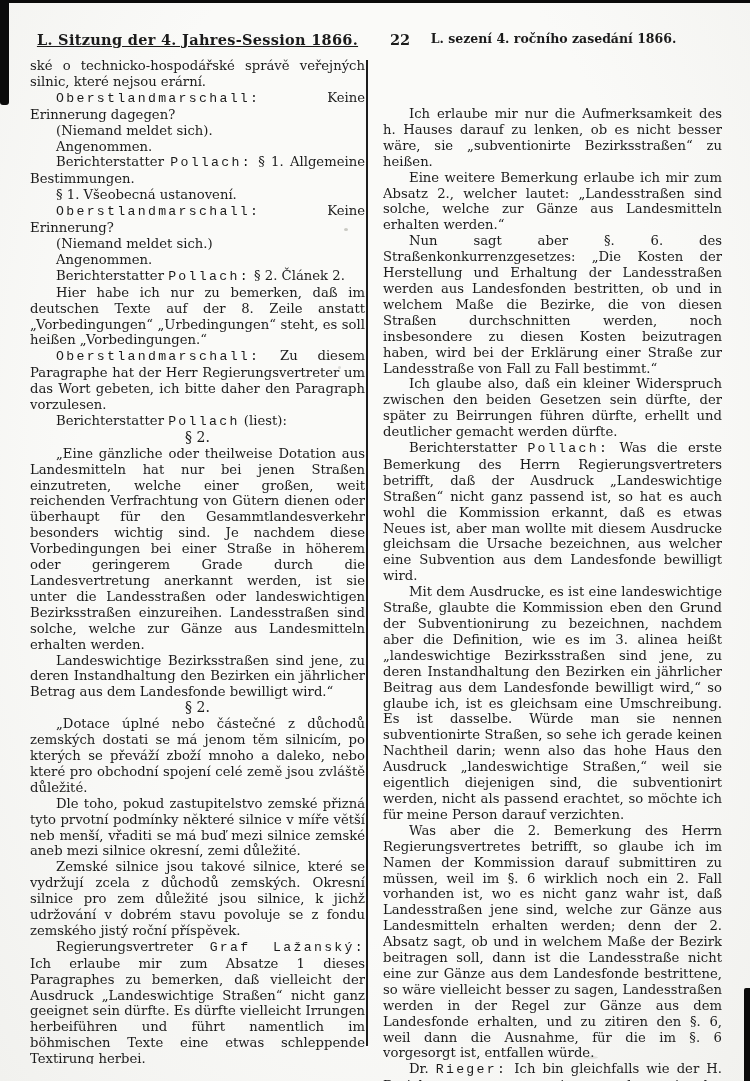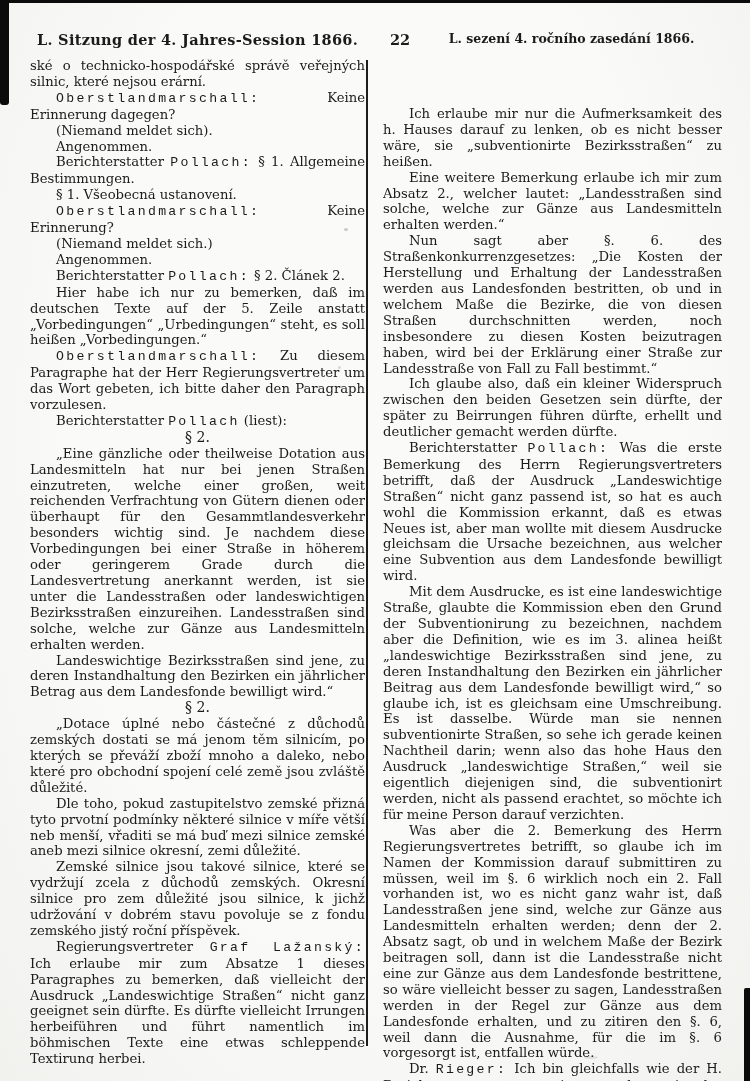--- a/index.html
+++ b/index.html
@@ -9,23 +9,23 @@
     font-family:"DejaVu Serif","Liberation Serif",serif;
     color:#1b1b1b;
   }
   .scan-bar{position:absolute;background:#0b0b0b;}
   #top-rule{top:0;left:0;width:750px;height:3px;}
   #left-bar{top:0;left:0;width:9px;height:105px;border-radius:0 0 3px 3px;}
   #right-bar{top:988px;right:0;width:6px;height:93px;border-radius:2px 0 0 0;}
   #divider{position:absolute;top:60px;left:366px;width:2px;height:986px;background:#1d1d1d;}
 
   .hdr{position:absolute;top:31px;font-weight:bold;white-space:nowrap;}
-  #hdr-left{left:30px;width:335px;text-align:center;font-size:14.5px;letter-spacing:.3px;}
+  #hdr-left{left:30px;width:335px;text-align:center;font-size:14.5px;letter-spacing:.3px;text-decoration:underline;}
   #hdr-num{left:336px;width:42px;text-align:center;font-size:14.5px;margin-left:43px;}
-  #hdr-right{left:403px;width:337px;text-align:center;font-size:12.5px;}
+  #hdr-right{left:385px;width:337px;text-align:center;font-size:12.5px;}
 
   .col{position:absolute;top:58px;height:1006px;overflow:hidden;}
   #col-left{left:30px;width:335px;}
   #col-right{left:383px;width:339px;margin-top:48px;}
 
   .col p{margin:0;text-align:justify;font-size:13.2px;line-height:15.9px;}
   p.ind{text-indent:26px;}
   p.center{text-align:center;text-indent:0;font-size:14px;}
   .cz{font-weight:normal;}
   .sperr{letter-spacing:2.3px;font-family:Liberation Mono, monospace;}
@@ -54,21 +54,21 @@
   <p class="cz"><span>ské o technicko-hospodářské správě veřejných silnic, které nejsou erární.</span></p>
   <p class="ind"><span class="sperr">Oberstlandmarschall:</span><span> Keine Erinnerung dagegen?</span></p>
   <p class="ind"><span>(Niemand meldet sich).</span></p>
   <p class="ind"><span>Angenommen.</span></p>
   <p class="ind"><span>Berichterstatter </span><span class="sperr">Pollach:</span><span> § 1. Allgemeine Bestimmungen.</span></p>
   <p class="ind cz"><span>§ 1. Všeobecná ustanovení.</span></p>
   <p class="ind"><span class="sperr">Oberstlandmarschall:</span><span> Keine Erinnerung?</span></p>
   <p class="ind"><span>(Niemand meldet sich.)</span></p>
   <p class="ind"><span>Angenommen.</span></p>
   <p class="ind"><span>Berichterstatter </span><span class="sperr">Pollach:</span><span> § 2. Článek 2.</span></p>
-  <p class="ind"><span>Hier habe ich nur zu bemerken, daß im deutschen Texte auf der 5. Zeile anstatt „Vorbedingungen“ „Urbedingungen“ steht, es soll heißen „Vorbedingungen.“</span></p>
+  <p class="ind"><span>Hier habe ich nur zu bemerken, daß im deutschen Texte auf der 8. Zeile anstatt „Vorbedingungen“ „Urbedingungen“ steht, es soll heißen „Vorbedingungen.“</span></p>
   <p class="ind"><span class="sperr">Oberstlandmarschall:</span><span> Zu diesem Paragraphe hat der Herr Regierungsvertreter um das Wort gebeten, ich bitte daher den Paragraph vorzulesen.</span></p>
   <p class="ind"><span>Berichterstatter </span><span class="sperr">Pollach</span><span> (liest):</span></p>
   <p class="center"><span>§ 2.</span></p>
   <p class="ind"><span>„Eine gänzliche oder theilweise Dotation aus Landesmitteln hat nur bei jenen Straßen einzutreten, welche einer großen, weit reichenden Verfrachtung von Gütern dienen oder überhaupt für den Gesammtlandesverkehr besonders wichtig sind. Je nachdem diese Vorbedingungen bei einer Straße in höherem oder geringerem Grade durch die Landesvertretung anerkannt werden, ist sie unter die Landesstraßen oder landeswichtigen Bezirksstraßen einzureihen. Landesstraßen sind solche, welche zur Gänze aus Landesmitteln erhalten werden.</span></p>
   <p class="ind"><span>Landeswichtige Bezirksstraßen sind jene, zu deren Instandhaltung den Bezirken ein jährlicher Betrag aus dem Landesfonde bewilligt wird.“</span></p>
   <p class="center"><span>§ 2.</span></p>
   <p class="ind cz"><span>„Dotace úplné nebo částečné z důchodů zemských dostati se má jenom těm silnicím, po kterých se převáží zboží mnoho a daleko, nebo které pro obchodní spojení celé země jsou zvláště důležité.</span></p>
   <p class="ind cz"><span>Dle toho, pokud zastupitelstvo zemské přizná tyto prvotní podmínky některé silnice v míře větší neb menší, vřaditi se má buď mezi silnice zemské aneb mezi silnice okresní, zemi důležité.</span></p>
   <p class="ind cz"><span>Zemské silnice jsou takové silnice, které se vydržují zcela z důchodů zemských. Okresní silnice pro zem důležité jsou silnice, k jichž udržování v dobrém stavu povoluje se z fondu zemského jistý roční příspěvek.</span></p>
   <p class="ind"><span>Regierungsvertreter </span><span class="sperr">Graf Lažanský:</span><span> Ich erlaube mir zum Absatze 1 dieses Paragraphes zu bemerken, daß vielleicht der Ausdruck „Landeswichtige Straßen“ nicht ganz geeignet sein dürfte. Es dürfte vielleicht Irrungen herbeiführen und führt namentlich im böhmischen Texte eine etwas schleppende Textirung herbei.</span></p>

